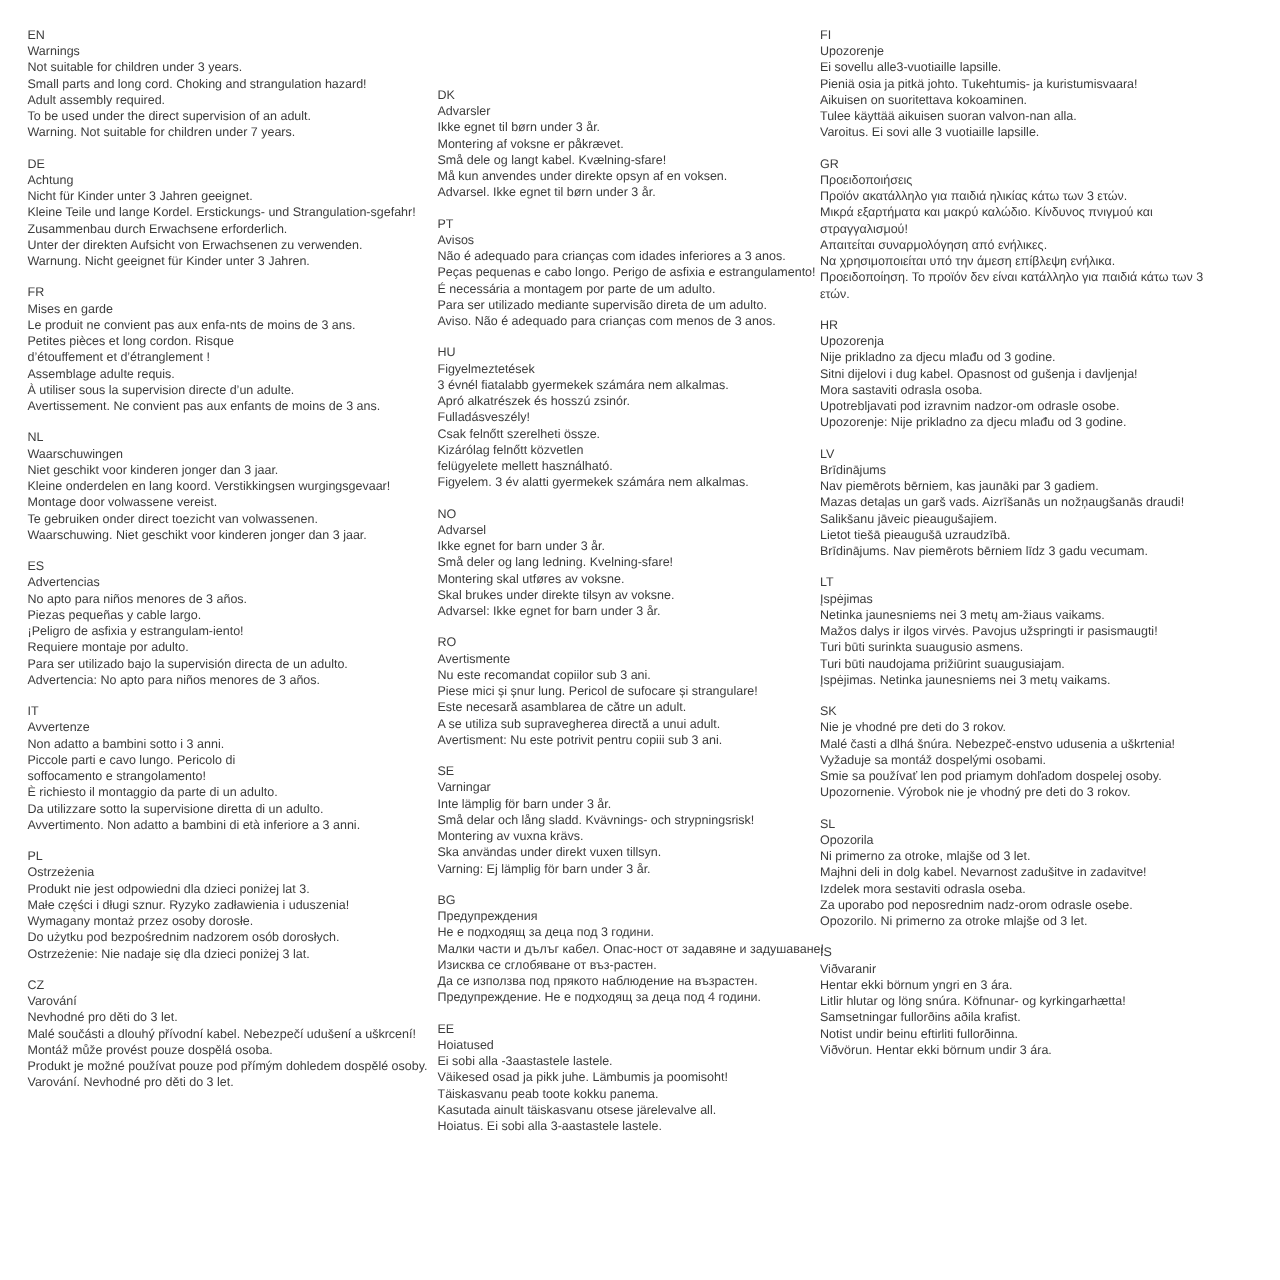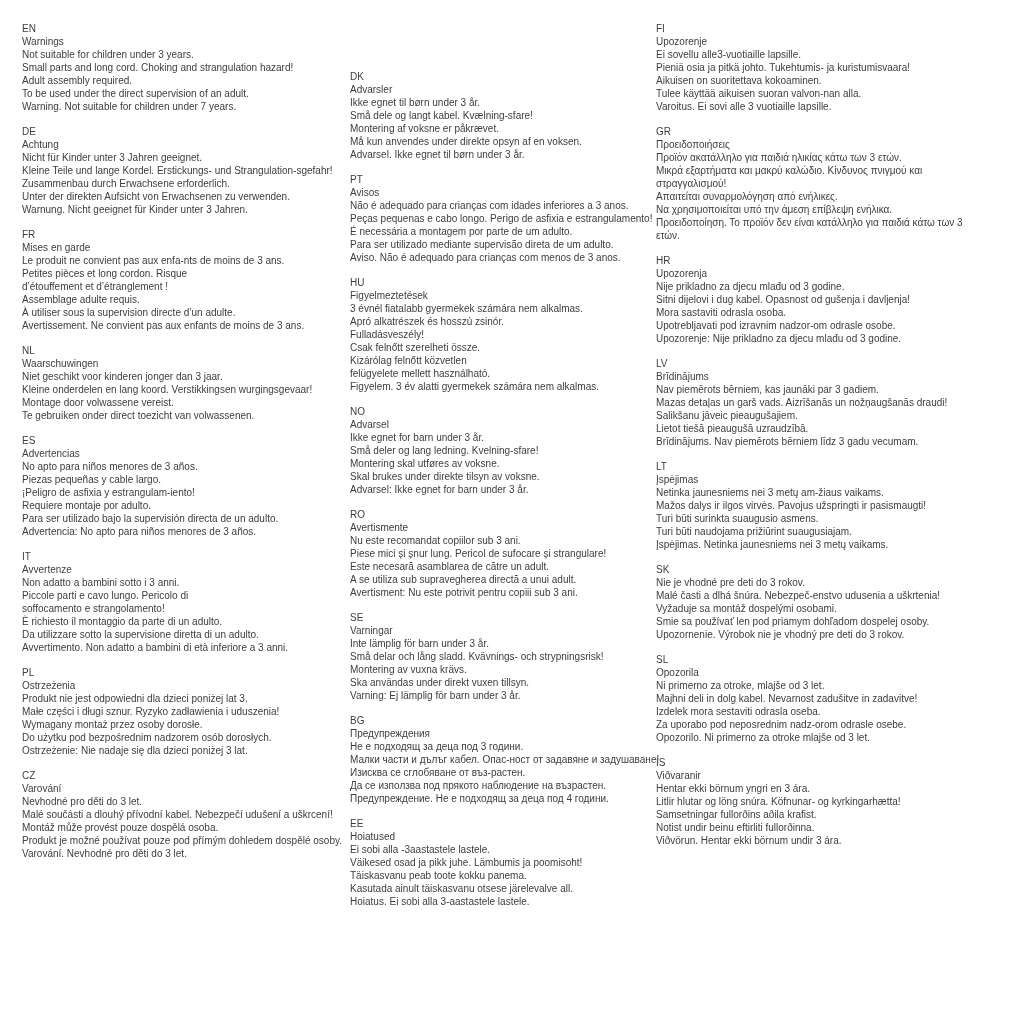--- a/index.html
+++ b/index.html
@@ -60,20 +60,21 @@
         <div class="line">À utiliser sous la supervision directe d’un adulte.</div>
         <div class="line">Avertissement. Ne convient pas aux enfants de moins de 3 ans.</div>
       </div>
       <div class="section">
         <div class="code">NL</div>
         <div class="line">Waarschuwingen</div>
         <div class="line">Niet geschikt voor kinderen jonger dan 3 jaar.</div>
         <div class="line">Kleine onderdelen en lang koord. Verstikkingsen wurgingsgevaar!</div>
         <div class="line">Montage door volwassene vereist.</div>
         <div class="line">Te gebruiken onder direct toezicht van volwassenen.</div>
+        <div class="line">Waarschuwing. Niet geschikt voor kinderen jonger dan 3 jaar.</div>
       </div>
       <div class="section">
         <div class="code">ES</div>
         <div class="line">Advertencias</div>
         <div class="line">No apto para niños menores de 3 años.</div>
         <div class="line">Piezas pequeñas y cable largo.</div>
         <div class="line">¡Peligro de asfixia y estrangulam-iento!</div>
         <div class="line">Requiere montaje por adulto.</div>
         <div class="line">Para ser utilizado bajo la supervisión directa de un adulto.</div>
         <div class="line">Advertencia: No apto para niños menores de 3 años.</div>
@@ -105,22 +106,22 @@
         <div class="line">Montáž může provést pouze dospělá osoba.</div>
         <div class="line">Produkt je možné používat pouze pod přímým dohledem dospělé osoby.</div>
         <div class="line">Varování. Nevhodné pro děti do 3 let.</div>
       </div>
     </div>
   <div class="column column-1" id="col-1">
       <div class="section">
         <div class="code">DK</div>
         <div class="line">Advarsler</div>
         <div class="line">Ikke egnet til børn under 3 år.</div>
+        <div class="line">Montering af voksne er påkrævet.</div>
         <div class="line">Små dele og langt kabel. Kvælning-sfare!</div>
-        <div class="line">Montering af voksne er påkrævet.</div>
         <div class="line">Må kun anvendes under direkte opsyn af en voksen.</div>
         <div class="line">Advarsel. Ikke egnet til børn under 3 år.</div>
       </div>
       <div class="section">
         <div class="code">PT</div>
         <div class="line">Avisos</div>
         <div class="line">Não é adequado para crianças com idades inferiores a 3 anos.</div>
         <div class="line">Peças pequenas e cabo longo. Perigo de asfixia e estrangulamento!</div>
         <div class="line">É necessária a montagem por parte de um adulto.</div>
         <div class="line">Para ser utilizado mediante supervisão direta de um adulto.</div>

